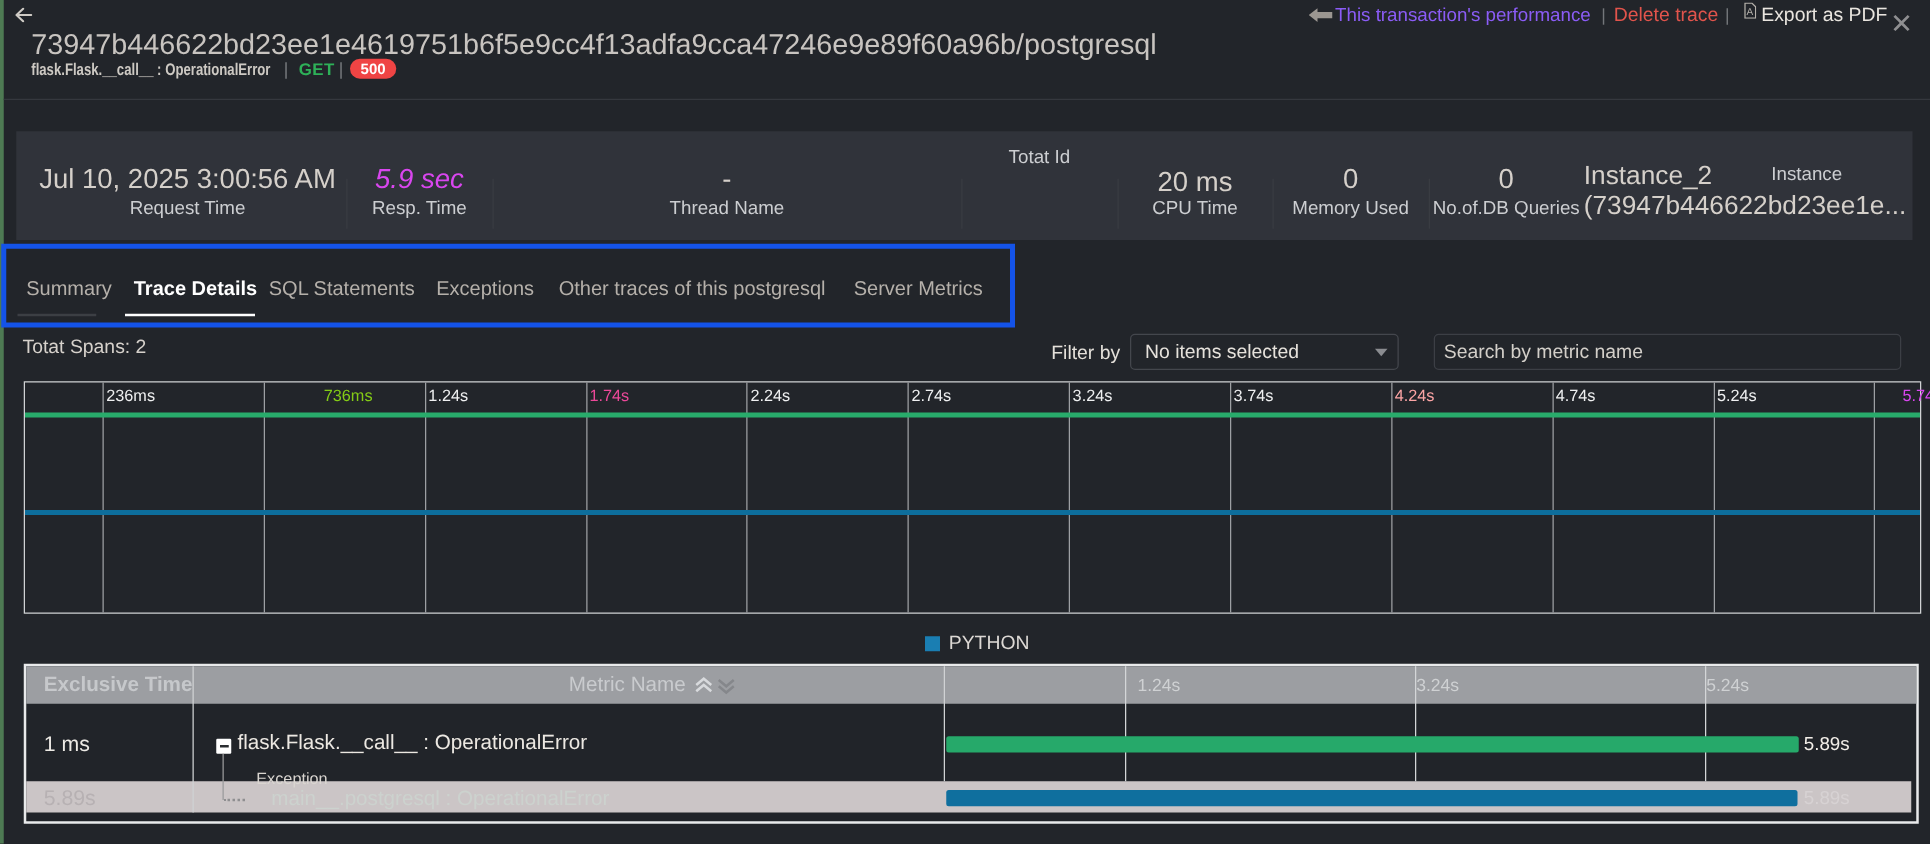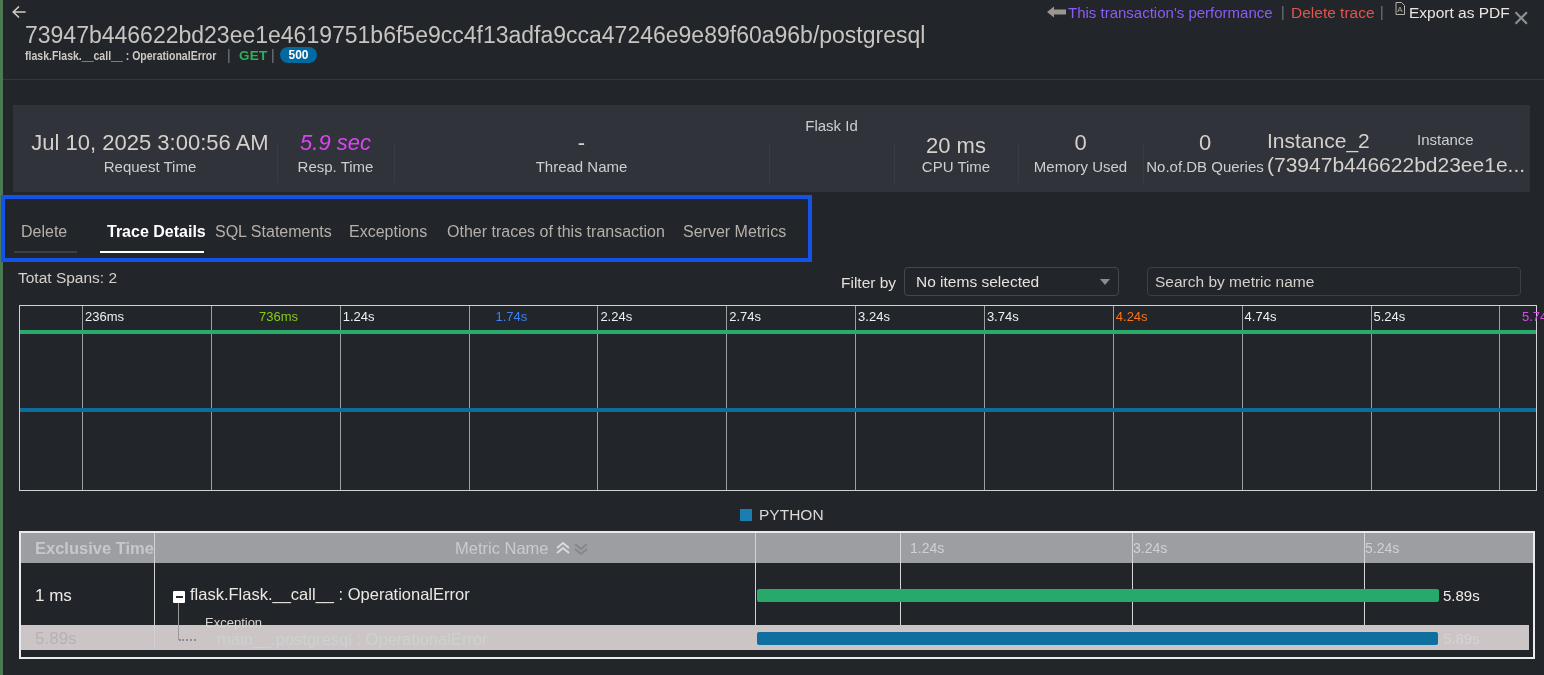--- a/index.html
+++ b/index.html
@@ -15,21 +15,21 @@
 <div class="abs" style="left:3px;top:79px;width:1541px;height:1px;background:#35383e;"></div>
 
 <svg class="abs" style="left:12px;top:6px;" width="14" height="12" viewBox="0 0 14 12">
     <path d="M13,6 H1.6 M6.5,1 L1.2,6 L6.5,11" fill="none" stroke="#cfcbc5" stroke-width="1.7" stroke-linecap="round" stroke-linejoin="round"></path>
   </svg>
 <div class="abs" id="title" style="left:25px;top:22px;font-size:23px;color:#c8c4c0;white-space:nowrap;">73947b446622bd23ee1e4619751b6f5e9cc4f13adfa9cca47246e9e89f60a96b/postgresql</div>
 <div class="abs" style="left:25px;top:48px;font-size:13.5px;font-weight:bold;color:#cdc9c3;white-space:nowrap;transform:scaleX(0.78);transform-origin:left top;">flask.Flask.__call__&nbsp;: OperationalError</div>
 <div class="abs" style="left:227px;top:47px;font-size:14px;color:#787b7f;">|</div>
 <div class="abs" style="left:239px;top:48px;font-size:13.5px;font-weight:bold;color:#2eb158;letter-spacing:0.3px;">GET</div>
 <div class="abs" style="left:271px;top:47px;font-size:14px;color:#787b7f;">|</div>
-<div class="abs" style="left:280px;top:47px;width:37px;height:16px;background:#0369a1;border-radius:8px;color:#fff;font-size:12px;font-weight:bold;text-align:center;line-height:16px;">500</div>
+<div class="abs" style="left:280px;top:47px;width:37px;height:16px;background:#ef4444;border-radius:8px;color:#fff;font-size:12px;font-weight:bold;text-align:center;line-height:16px;">500</div>
 
 <svg class="abs" style="left:1047px;top:6px;" width="19" height="12" viewBox="0 0 19 12">
     <path d="M0,6 L7,0.5 V3.5 H19 V8.5 H7 V11.5 Z" fill="#9b9691"></path>
   </svg>
 <div class="abs" style="left:1068px;top:4px;font-size:15px;color:#8b5cf6;">This transaction's performance</div>
 <div class="abs" style="left:1281px;top:4px;font-size:14px;color:#73767a;">|</div>
 <div class="abs" style="left:1291px;top:4px;font-size:15.5px;color:#e2544c;">Delete trace</div>
 <div class="abs" style="left:1380px;top:4px;font-size:14px;color:#73767a;">|</div>
 <svg class="abs" style="left:1395px;top:2px;" width="10" height="13" viewBox="0 0 10 13">
     <path d="M1,0.5 H6.5 L9.5,3.5 V12.5 H1 Z" fill="none" stroke="#b5b1ab" stroke-width="1"></path>
@@ -49,41 +49,41 @@
 
 <div class="abs" style="left:18px;top:130px;width:264px;text-align:center;font-size:22px;color:#d5d0ca;white-space:nowrap;">Jul 10, 2025 3:00:56 AM</div>
 <div class="abs" style="left:18px;top:158px;width:264px;text-align:center;font-size:15px;color:#ccced1;">Request Time</div>
 
 <div class="abs" style="left:277px;top:130px;width:117px;text-align:center;font-size:22px;color:#d946ef;font-style:italic;">5.9 sec</div>
 <div class="abs" style="left:277px;top:158px;width:117px;text-align:center;font-size:15px;color:#ccced1;">Resp. Time</div>
 
 <div class="abs" style="left:394px;top:130px;width:375px;text-align:center;font-size:22px;color:#d5d0ca;">-</div>
 <div class="abs" style="left:394px;top:158px;width:375px;text-align:center;font-size:15px;color:#ccced1;">Thread Name</div>
 
-<div class="abs" style="left:769px;top:117px;width:125px;text-align:center;font-size:15px;color:#ccced1;">Flask Id</div>
+<div class="abs" style="left:769px;top:117px;width:125px;text-align:center;font-size:15px;color:#ccced1;">Totat Id</div>
 
 <div class="abs" style="left:894px;top:133px;width:124px;text-align:center;font-size:22px;color:#d5d0ca;">20 ms</div>
 <div class="abs" style="left:894px;top:158px;width:124px;text-align:center;font-size:15px;color:#ccced1;">CPU Time</div>
 
 <div class="abs" style="left:1018px;top:130px;width:125px;text-align:center;font-size:22px;color:#d5d0ca;">0</div>
 <div class="abs" style="left:1018px;top:158px;width:125px;text-align:center;font-size:15px;color:#ccced1;">Memory Used</div>
 
 <div class="abs" style="left:1143px;top:130px;width:124px;text-align:center;font-size:22px;color:#d5d0ca;">0</div>
 <div class="abs" style="left:1143px;top:158px;width:124px;text-align:center;font-size:15px;color:#ccced1;">No.of.DB Queries</div>
 
 <div class="abs" style="left:1267px;top:129px;font-size:21px;color:#d5d0ca;white-space:nowrap;">Instance_2</div>
 <div class="abs" style="left:1267px;top:153px;font-size:21px;color:#d5d0ca;white-space:nowrap;">(73947b446622bd23ee1e...</div>
 <div class="abs" style="left:1417px;top:131px;font-size:15px;color:#ccced1;">Instance</div>
 
 <div class="abs" style="left:1px;top:195px;width:811px;height:67px;border:4px solid #1453e8;"></div>
-<div class="abs" style="left:21px;top:223px;font-size:16px;color:#b5b0aa;">Delete</div>
+<div class="abs" style="left:21px;top:223px;font-size:16px;color:#b5b0aa;">Summary</div>
 <div class="abs" style="left:107px;top:223px;font-size:16px;font-weight:bold;color:#ffffff;">Trace Details</div>
 <div class="abs" style="left:215px;top:223px;font-size:16px;color:#b5b0aa;">SQL Statements</div>
 <div class="abs" style="left:349px;top:223px;font-size:16px;color:#b5b0aa;">Exceptions</div>
-<div class="abs" style="left:447px;top:223px;font-size:16px;color:#b5b0aa;">Other traces of this transaction</div>
+<div class="abs" style="left:447px;top:223px;font-size:16px;color:#b5b0aa;">Other traces of this postgresql</div>
 <div class="abs" style="left:683px;top:223px;font-size:16px;color:#b5b0aa;">Server Metrics</div>
 <div class="abs" style="left:14px;top:251px;width:63px;height:2px;background:#3c3f44;"></div>
 <div class="abs" style="left:100px;top:251px;width:104px;height:2px;background:#ffffff;"></div>
 
 <div class="abs" style="left:18px;top:269px;font-size:15.5px;color:#d6d1cb;">Totat Spans: 2</div>
 <div class="abs" style="left:841px;top:274px;font-size:15.5px;color:#e4e0da;">Filter by</div>
 <div class="abs" style="left:904px;top:267px;width:215px;height:29px;border:1px solid #44474d;border-radius:4px;"></div>
 <div class="abs" style="left:916px;top:273px;font-size:15.5px;color:#e6e2dc;">No items selected</div>
 <div class="abs" style="left:1100px;top:279px;width:0;height:0;border-left:5.5px solid transparent;border-right:5.5px solid transparent;border-top:6.5px solid #8a8c90;"></div>
 <div class="abs" style="left:1147px;top:267px;width:374px;height:29px;border:1px solid #3c3f45;border-radius:4px;"></div>
@@ -91,31 +91,31 @@
 
 <div class="abs" id="chart" style="left:19px;top:305px;width:1518px;height:186px;border:1px solid #d0d2d4;">
 
   <div class="abs" style="left:62.0px;top:0;width:1px;height:184px;background:#9da0a3;"></div>
   <div class="abs" style="left:65.0px;top:3px;font-size:13px;color:#eff0f1;">236ms</div>
   <div class="abs" style="left:190.8px;top:0;width:1px;height:184px;background:#9da0a3;"></div>
   <div class="abs" style="left:203px;top:3px;font-size:13px;color:#84cc16;margin-left:36px;">736ms</div>
   <div class="abs" style="left:319.7px;top:0;width:1px;height:184px;background:#9da0a3;"></div>
   <div class="abs" style="left:322.7px;top:3px;font-size:13px;color:#eff0f1;">1.24s</div>
   <div class="abs" style="left:448.5px;top:0;width:1px;height:184px;background:#9da0a3;"></div>
-  <div class="abs" style="left:451.5px;top:3px;font-size:13px;color:#3b82f6;margin-left:24px;">1.74s</div>
+  <div class="abs" style="left:451.5px;top:3px;font-size:13px;color:#ec4899;">1.74s</div>
   <div class="abs" style="left:577.4px;top:0;width:1px;height:184px;background:#9da0a3;"></div>
   <div class="abs" style="left:580.4px;top:3px;font-size:13px;color:#eff0f1;">2.24s</div>
   <div class="abs" style="left:706.2px;top:0;width:1px;height:184px;background:#9da0a3;"></div>
   <div class="abs" style="left:709.2px;top:3px;font-size:13px;color:#eff0f1;">2.74s</div>
   <div class="abs" style="left:835.1px;top:0;width:1px;height:184px;background:#9da0a3;"></div>
   <div class="abs" style="left:838.1px;top:3px;font-size:13px;color:#eff0f1;">3.24s</div>
   <div class="abs" style="left:963.9px;top:0;width:1px;height:184px;background:#9da0a3;"></div>
   <div class="abs" style="left:966.9px;top:3px;font-size:13px;color:#eff0f1;">3.74s</div>
   <div class="abs" style="left:1092.8px;top:0;width:1px;height:184px;background:#9da0a3;"></div>
-  <div class="abs" style="left:1095.8px;top:3px;font-size:13px;color:#f97316;">4.24s</div>
+  <div class="abs" style="left:1095.8px;top:3px;font-size:13px;color:#fca5a5;">4.24s</div>
   <div class="abs" style="left:1221.6px;top:0;width:1px;height:184px;background:#9da0a3;"></div>
   <div class="abs" style="left:1224.6px;top:3px;font-size:13px;color:#eff0f1;">4.74s</div>
   <div class="abs" style="left:1350.5px;top:0;width:1px;height:184px;background:#9da0a3;"></div>
   <div class="abs" style="left:1353.5px;top:3px;font-size:13px;color:#eff0f1;">5.24s</div>
   <div class="abs" style="left:1479.3px;top:0;width:1px;height:184px;background:#9da0a3;"></div>
   <div class="abs" style="left:1502px;top:3px;font-size:13px;color:#d946ef;">5.74s</div>
   <div class="abs" style="left:0;top:24px;width:1516px;height:4px;background:#28ab6b;"></div>
   <div class="abs" style="left:0;top:102px;width:1516px;height:4px;background:#0d6e9c;"></div>
 </div>
 

